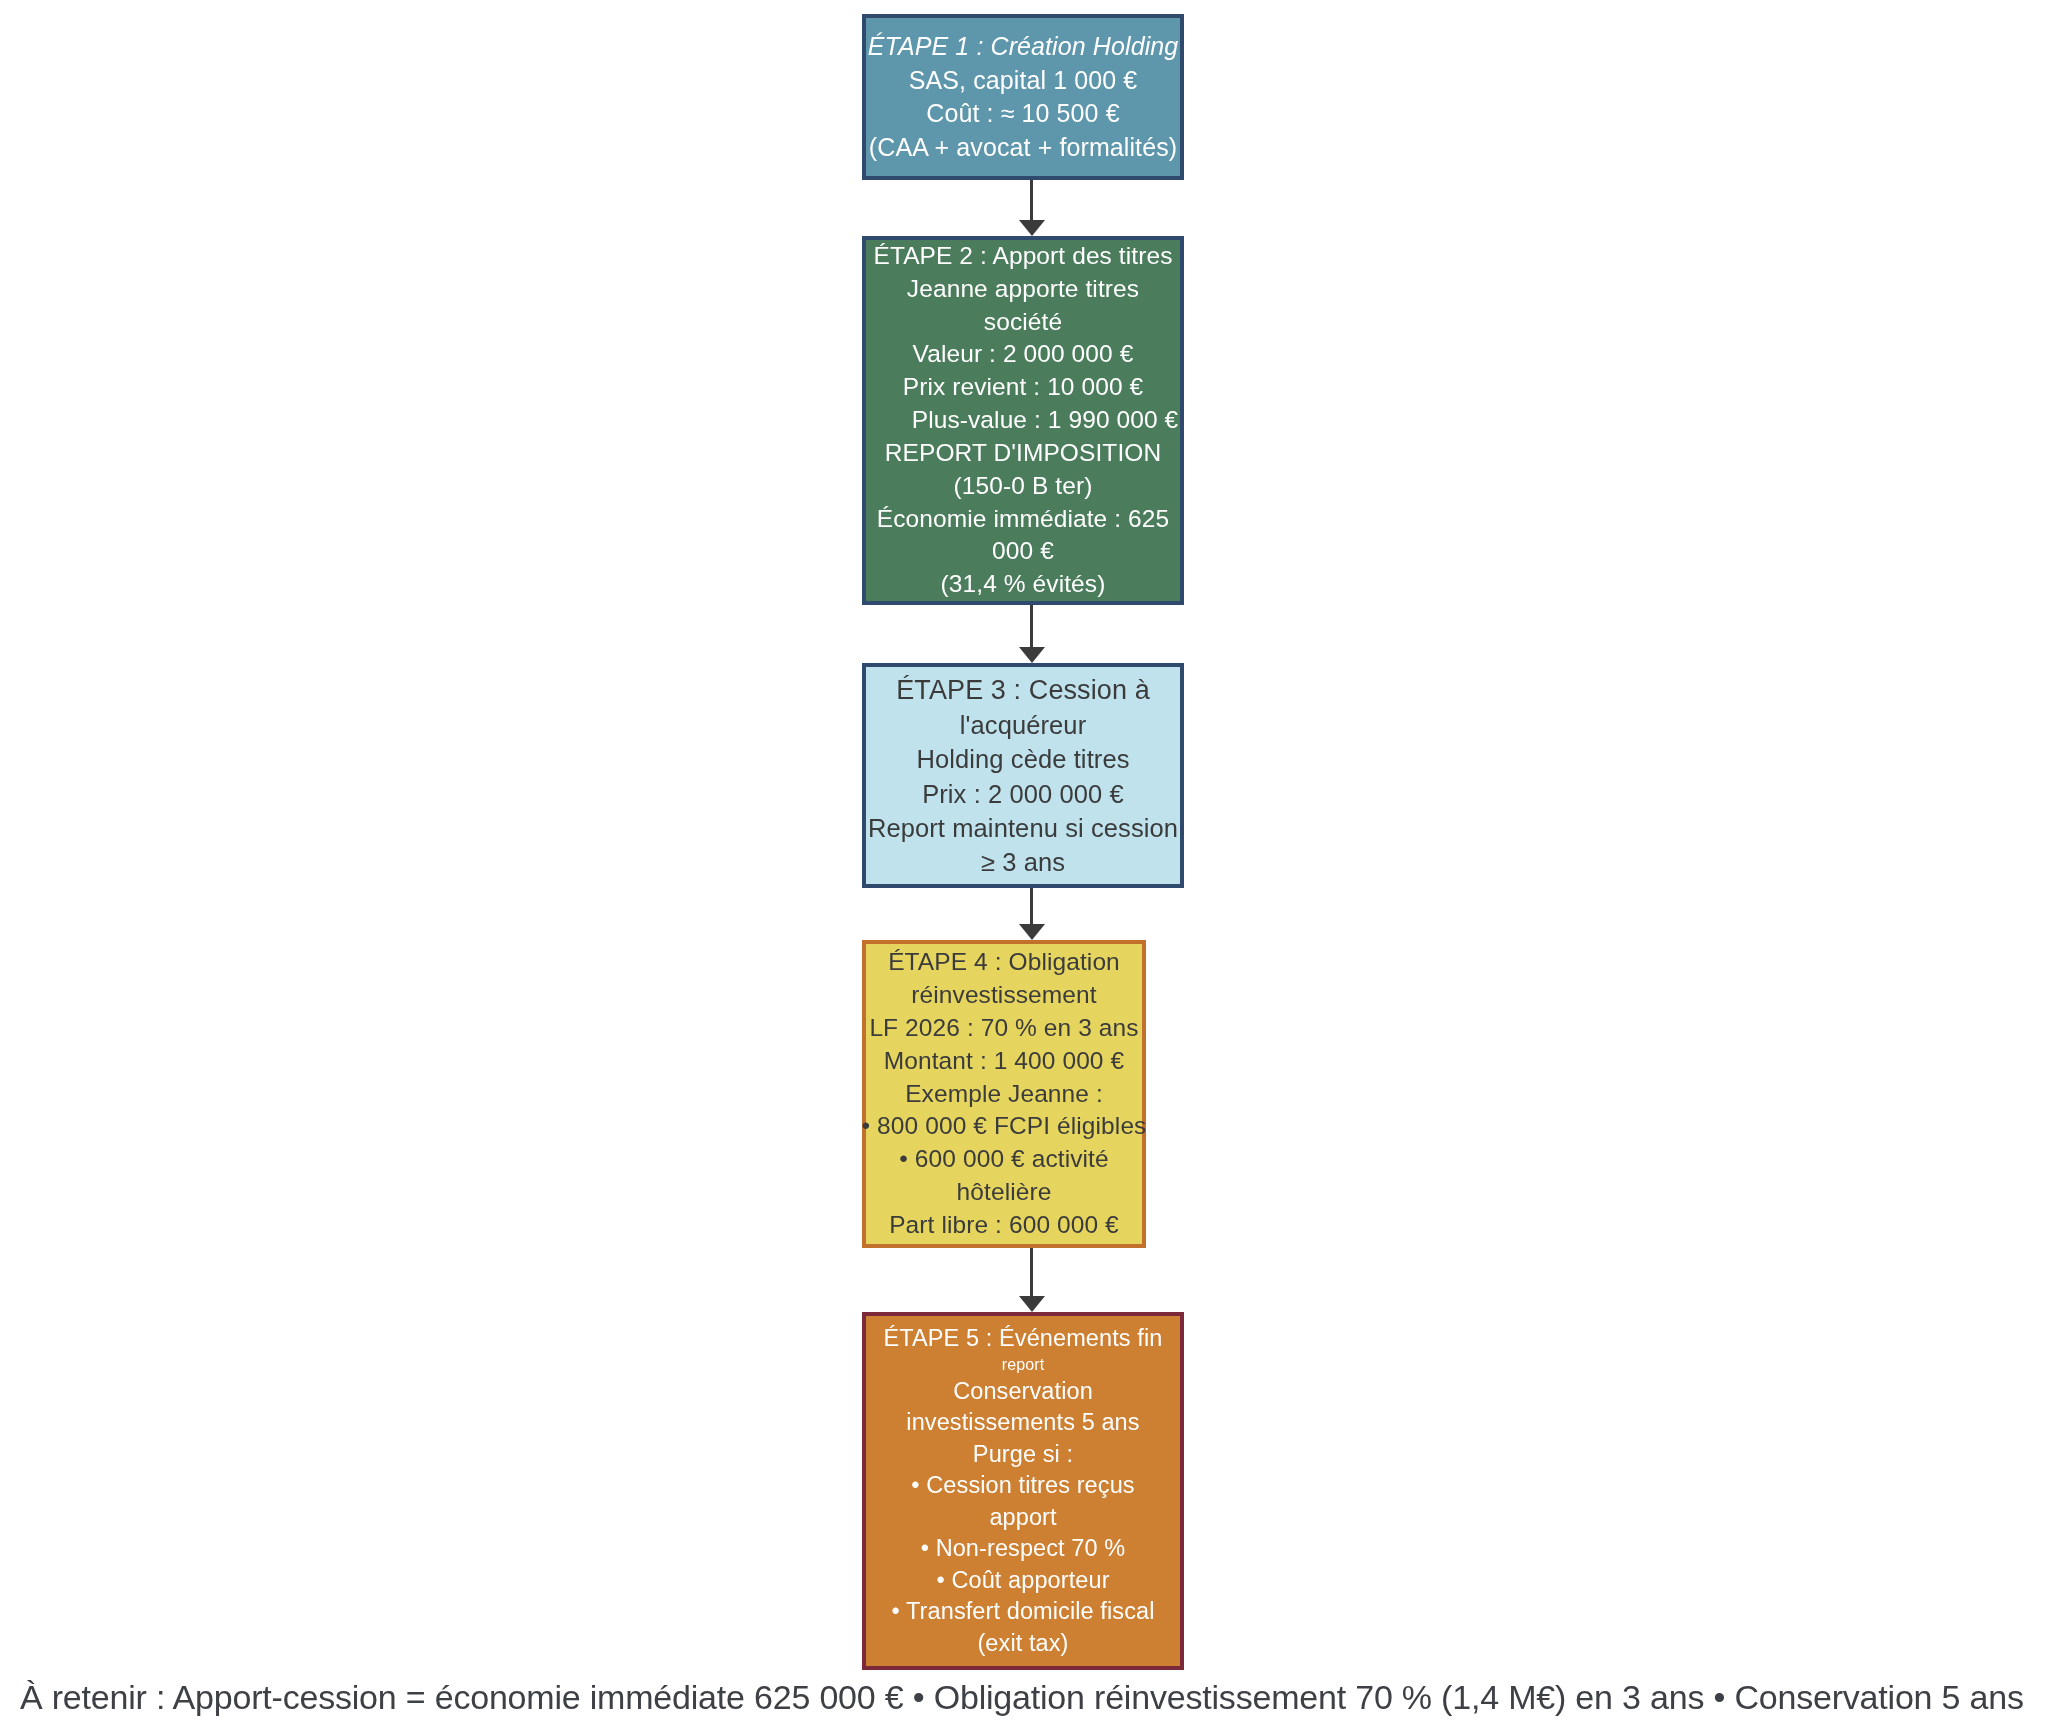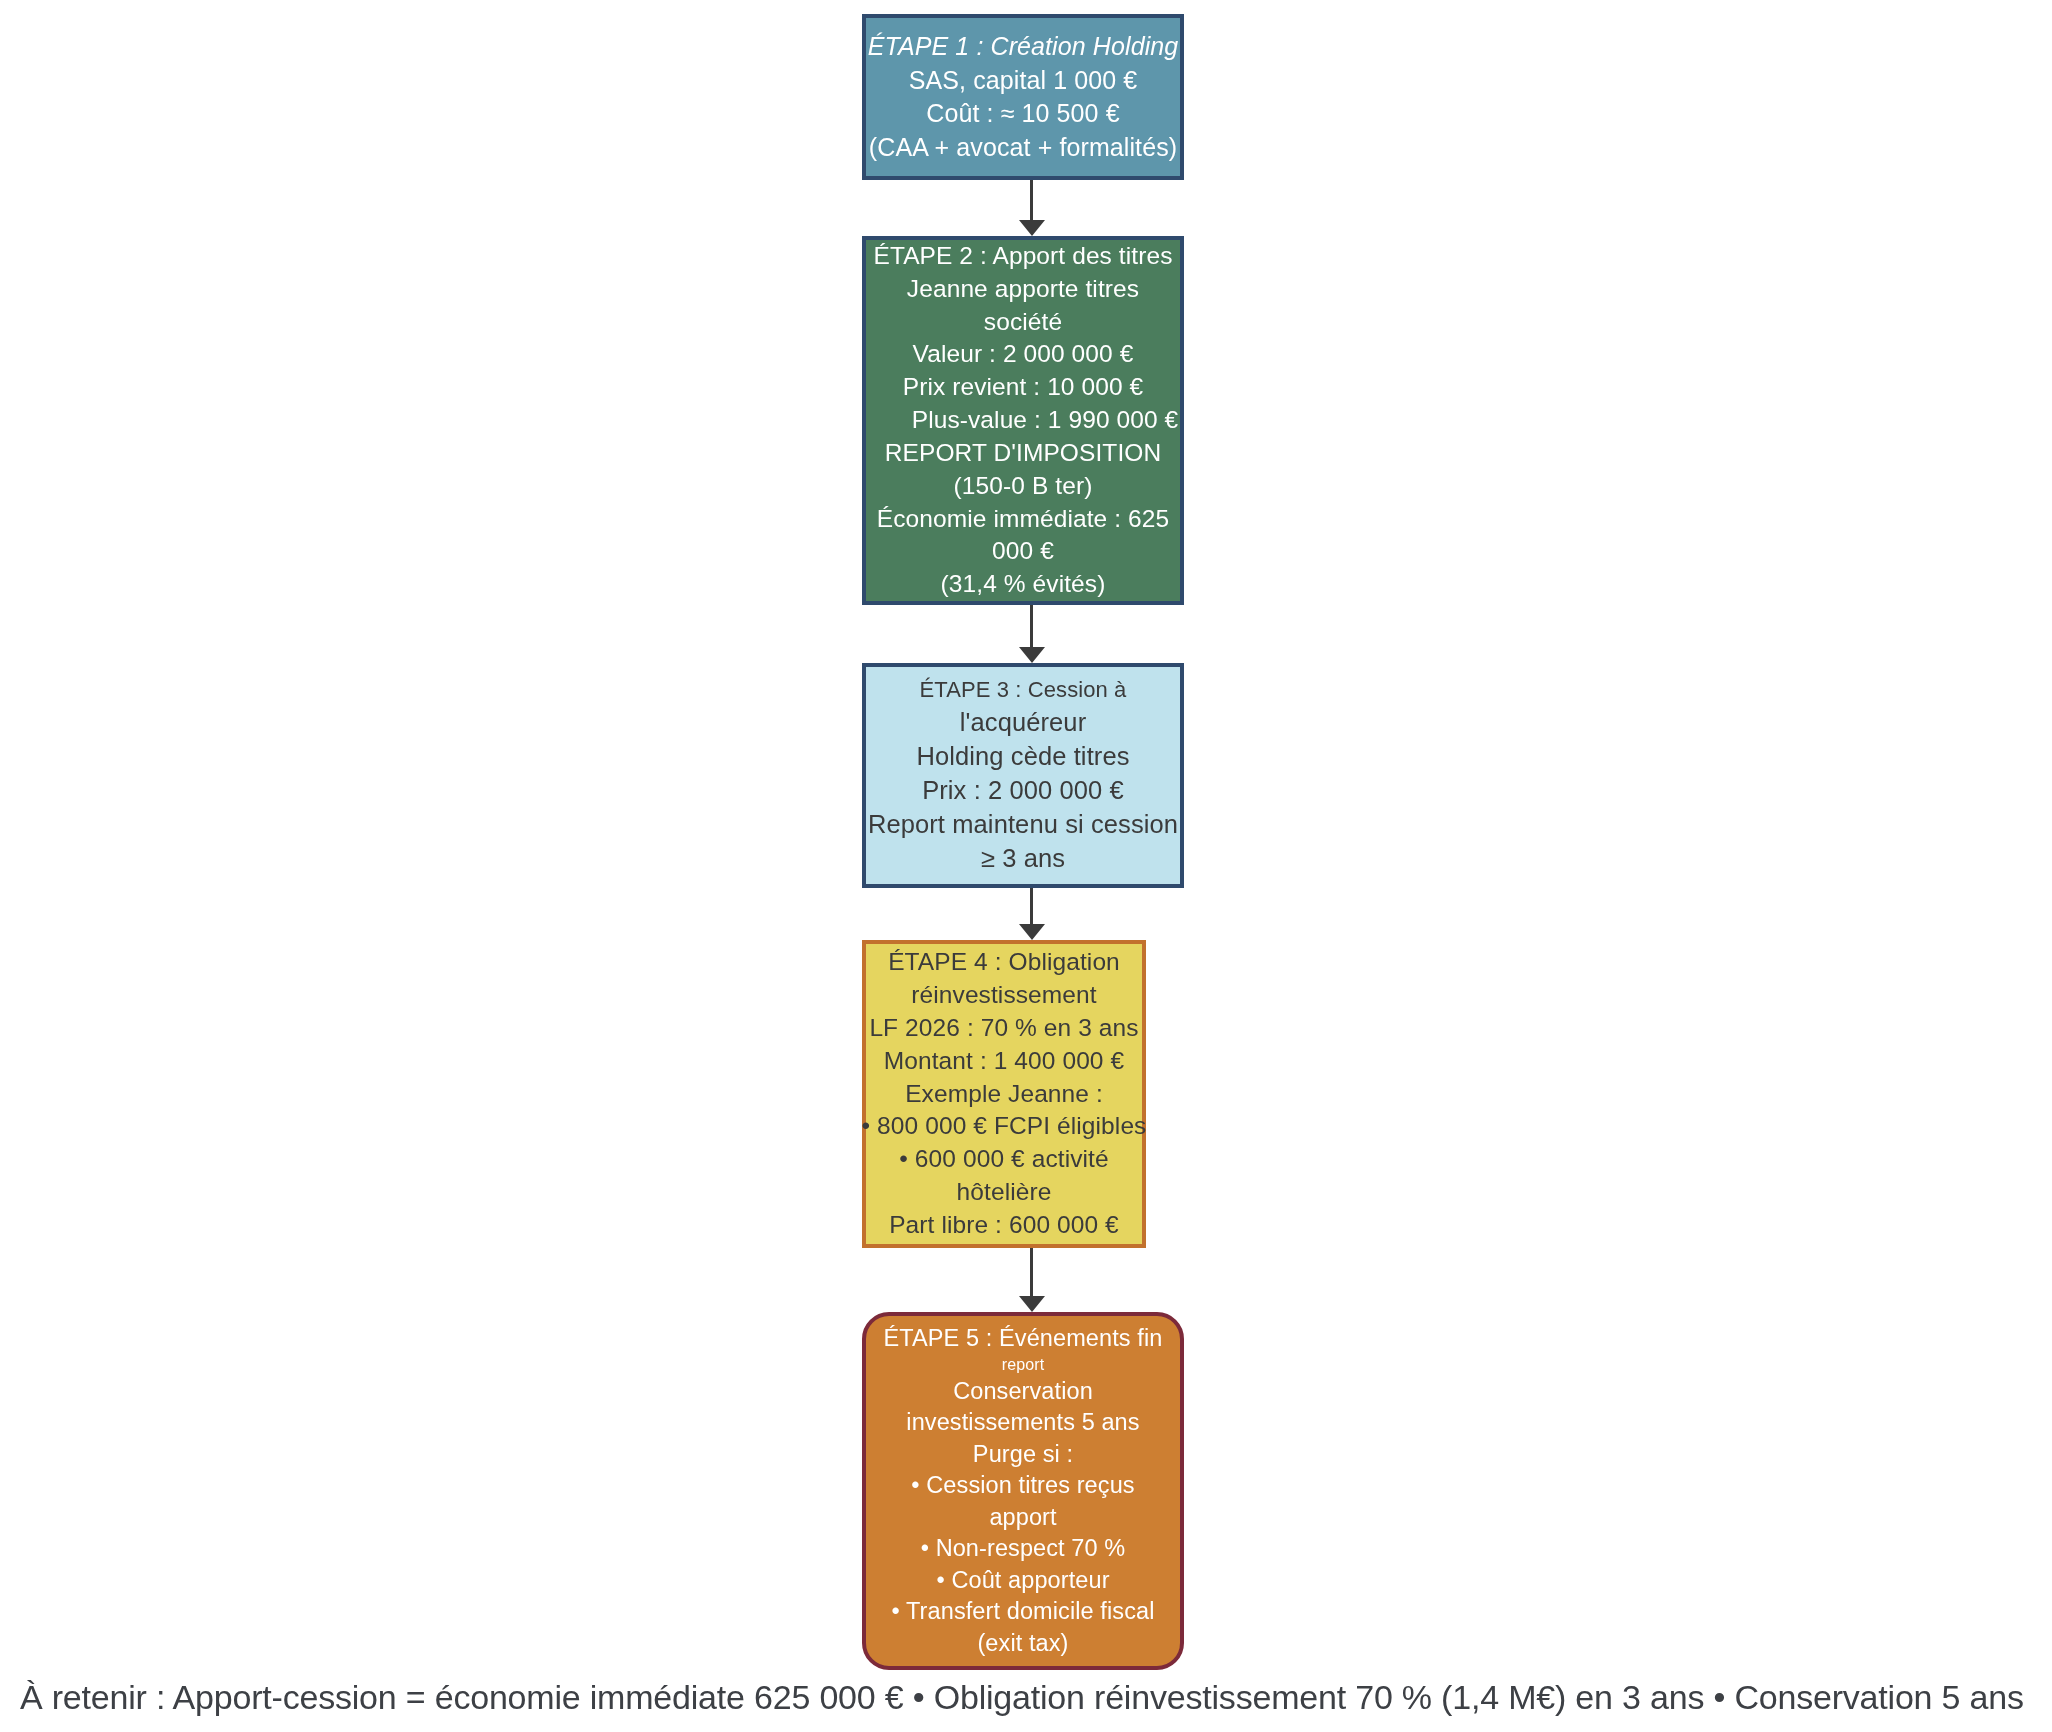--- a/index.html
+++ b/index.html
@@ -56,21 +56,21 @@
   #node-step3 {
     left: 862px;  top: 663px;
     width: 322px; height: 225px;
   }
   #node-step4 {
     left: 862px;  top: 940px;
     width: 284px; height: 308px;
   }
   #node-step5 {
     left: 862px;  top: 1312px;
-    width: 322px; height: 358px; border-radius: 27px;
+    width: 322px; height: 358px;
   }
 
   
   .connector {
     position: absolute;
     left: 1019px;
     width: 26px;
   }
   .connector .stem {
     position: absolute;
@@ -148,21 +148,21 @@
       <span class="line" style="font-size: 24.5px;">Valeur : 2 000 000 €</span>
       <span class="line" style="font-size: 24.5px;">Prix revient : 10 000 €</span>
       <span class="line" style="font-size: 24.5px; margin-left: 44px;">Plus-value : 1 990 000 €</span>
       <span class="line" style="font-size: 24.5px;">REPORT D'IMPOSITION</span>
       <span class="line" style="font-size: 24.5px;">(150-0 B ter)</span>
       <span class="line" style="font-size: 24.5px;">Économie immédiate : 625</span>
       <span class="line" style="font-size: 24.5px;">000 €</span>
       <span class="line" style="font-size: 24.5px;">(31,4 % évités)</span>
     </div>
   <div class="node" id="node-step3" style="background: rgb(191, 226, 237); border-color: rgb(47, 74, 109); color: rgb(59, 59, 59);">
-      <span class="line" style="font-size: 22px;">ÉTAPE 3 : Cession à</span>
+      <span class="line" style="font-size: 27px;">ÉTAPE 3 : Cession à</span>
       <span class="line" style="font-size: 25.5px;">l'acquéreur</span>
       <span class="line" style="font-size: 25.5px;">Holding cède titres</span>
       <span class="line" style="font-size: 25.5px;">Prix : 2 000 000 €</span>
       <span class="line" style="font-size: 25.5px;">Report maintenu si cession</span>
       <span class="line" style="font-size: 25.5px;">≥ 3 ans</span>
     </div>
   <div class="node" id="node-step4" style="background: rgb(229, 213, 95); border-color: rgb(194, 113, 45); color: rgb(59, 59, 59);">
       <span class="line" style="font-size: 24.5px;">ÉTAPE 4 : Obligation</span>
       <span class="line" style="font-size: 24.5px;">réinvestissement</span>
       <span class="line" style="font-size: 24.5px;">LF 2026 : 70 % en 3 ans</span>

